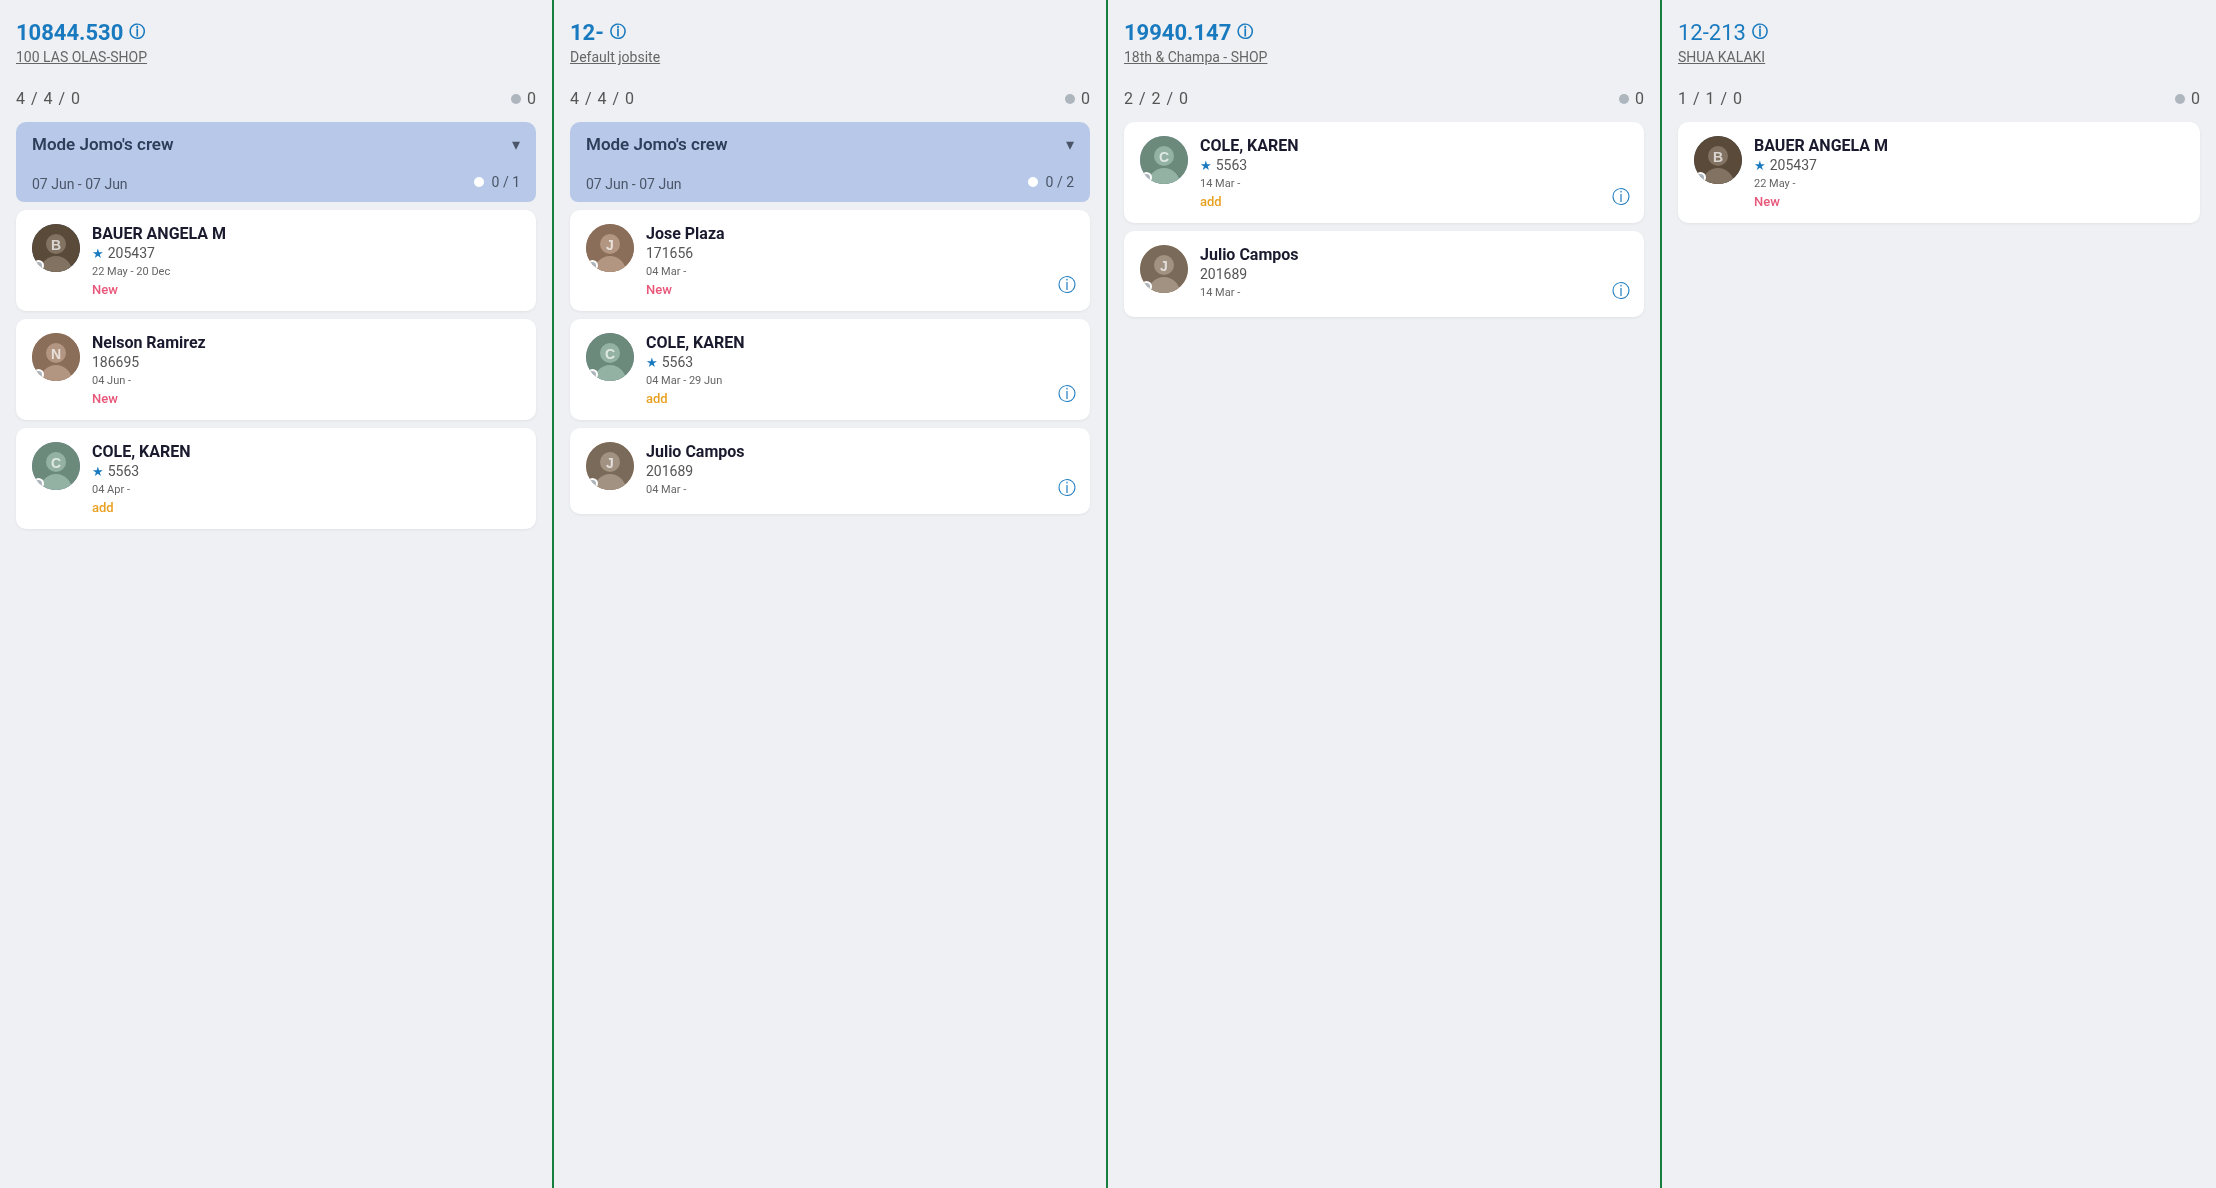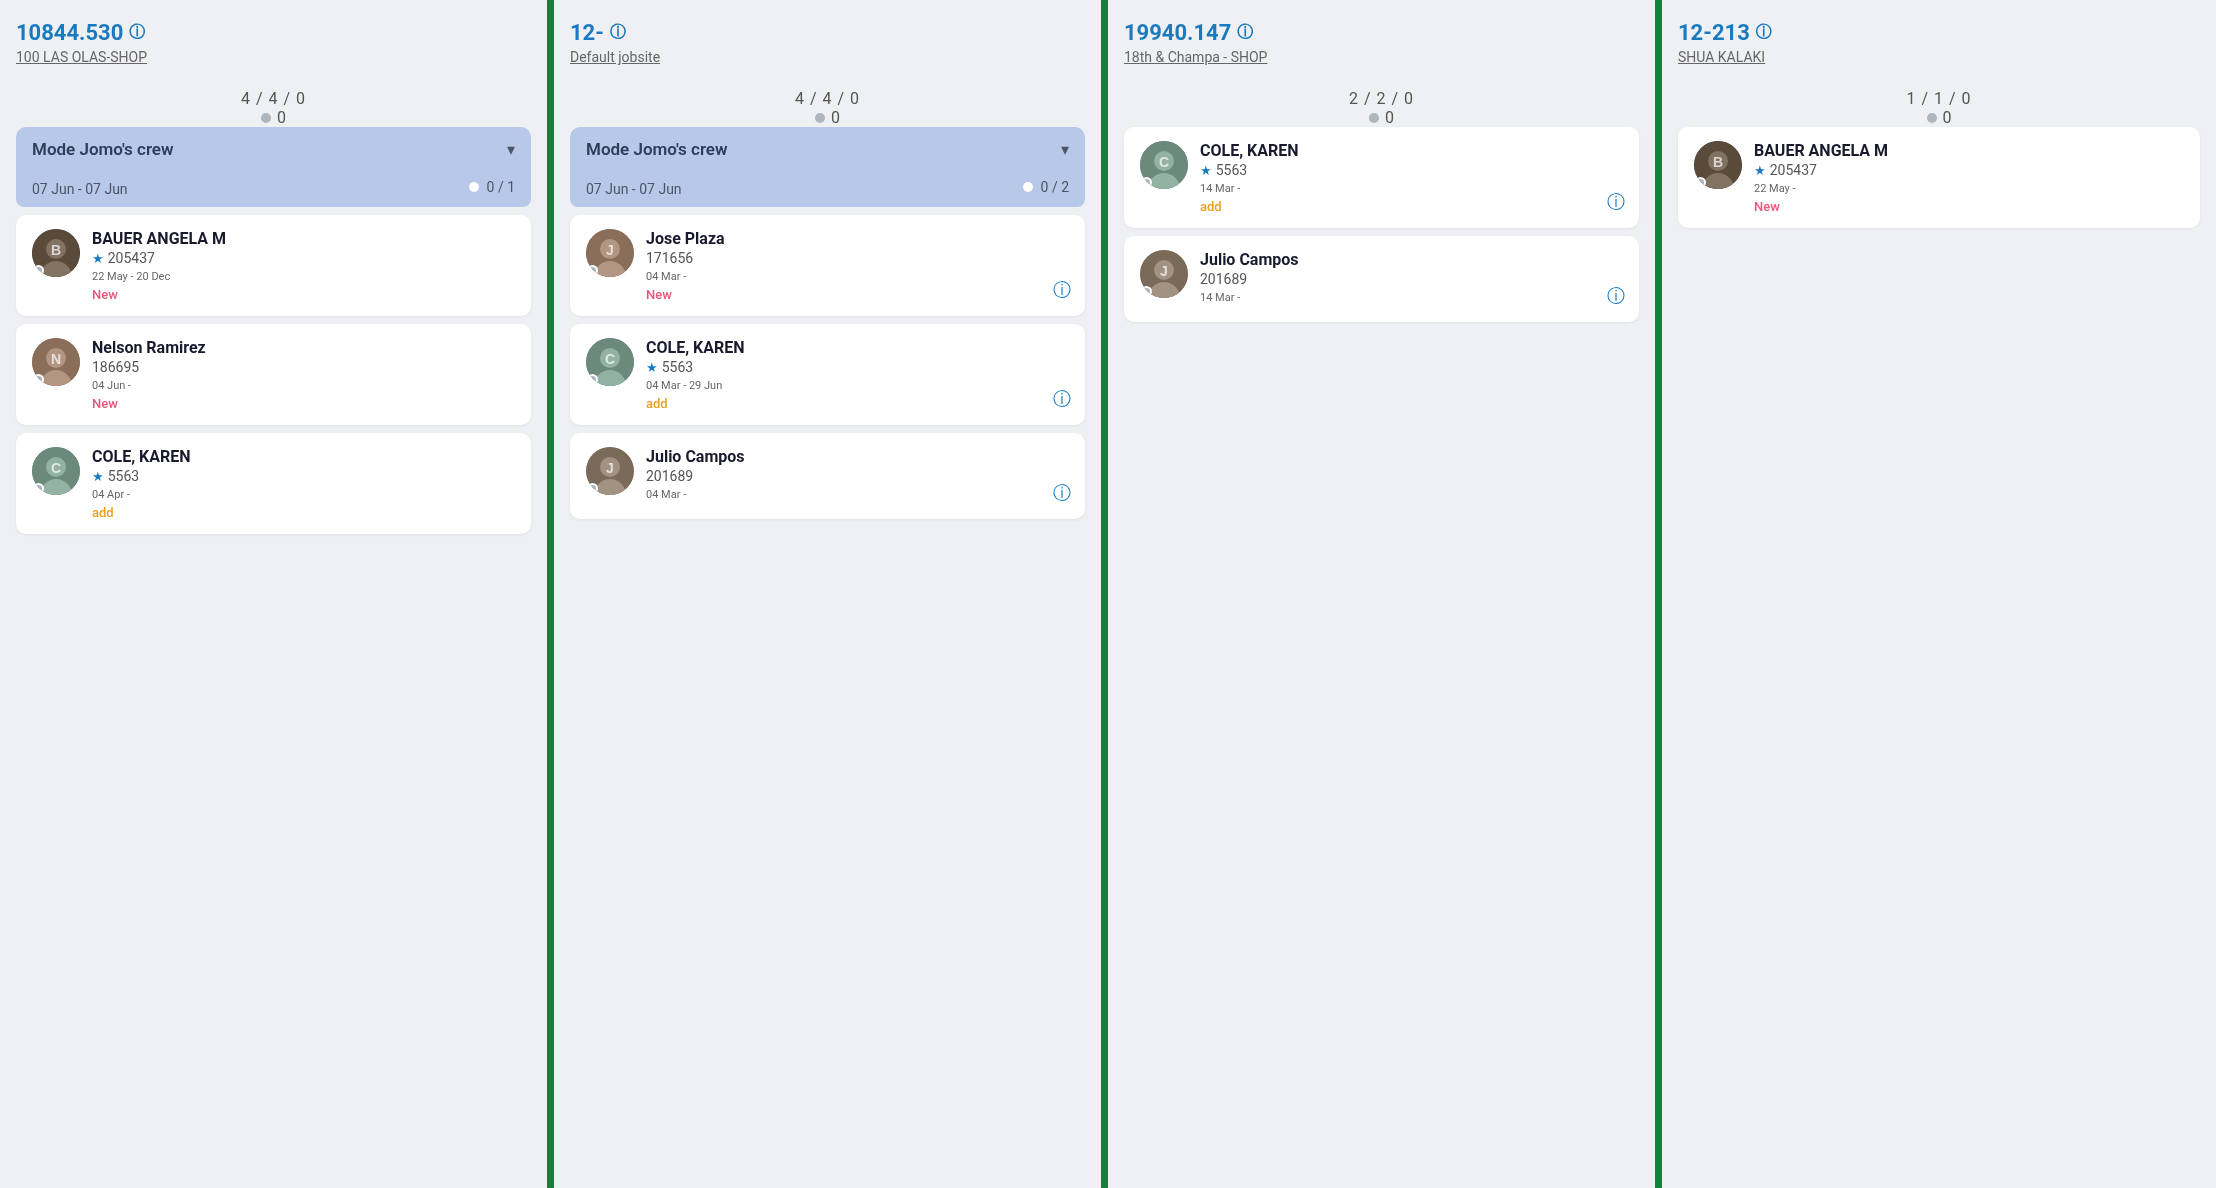--- a/index.html
+++ b/index.html
@@ -12,21 +12,21 @@
     .board {
       display: flex;
       flex-direction: row;
       gap: 0;
       width: 2216px;
       min-height: 1188px;
       background: #eef0f3;
     }
     .column {
       flex: 0 0 554px;
-      border-right: 7px solid #15803d;
+      border-right: 2px solid #15803d;
       background: #eef0f3;
       padding: 20px 16px;
       display: flex;
       flex-direction: column;
       gap: 0;
     }
     .column:last-child { border-right: none; }
 
     .col-header {
       margin-bottom: 12px;
@@ -43,21 +43,21 @@
     .col-subtitle {
       font-size: 14px;
       color: #666;
       margin-bottom: 12px;
       text-decoration: underline;
     }
     .col-stats {
       display: flex;
       align-items: center;
       justify-content: space-between;
-      flex-direction: column;
+      margin-bottom: 14px;
     }
     .col-stats-left {
       font-size: 16px;
       color: #555;
       letter-spacing: 1px;
     }
     .col-stats-right {
       display: flex;
       align-items: center;
       gap: 6px;
@@ -436,21 +436,21 @@
         <div class="worker-id">201689</div>
         <div class="worker-dates">14 Mar -</div>
 
       </div>
       <span class="info-icon">ⓘ</span>
     </div>
     </div>
     <div class="column">
     <div class="col-header">
       <div class="col-title">
-        <span style="color:#1a7abf; font-weight:700;">12-213</span>
+        <span style="color:#1a7abf; font-weight:400;">12-213</span>
         <span style="color:#1a7abf; font-size:16px; cursor:pointer;">ⓘ</span>
       </div>
       <div class="col-subtitle">SHUA KALAKI</div>
     </div>
     <div class="col-stats">
       <span class="col-stats-left">1 / 1 / 0</span>
       <span class="col-stats-right">
         <span class="dot-indicator"></span>
         0
       </span>

